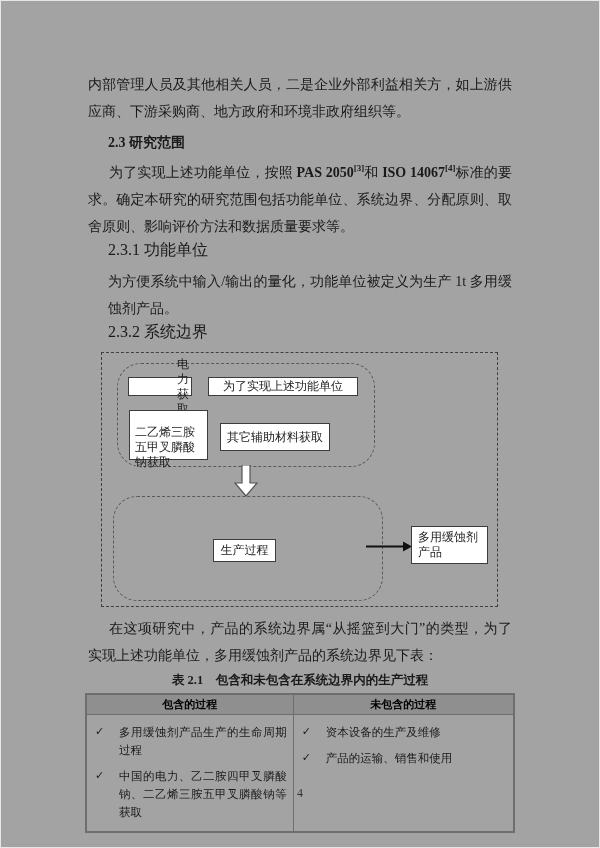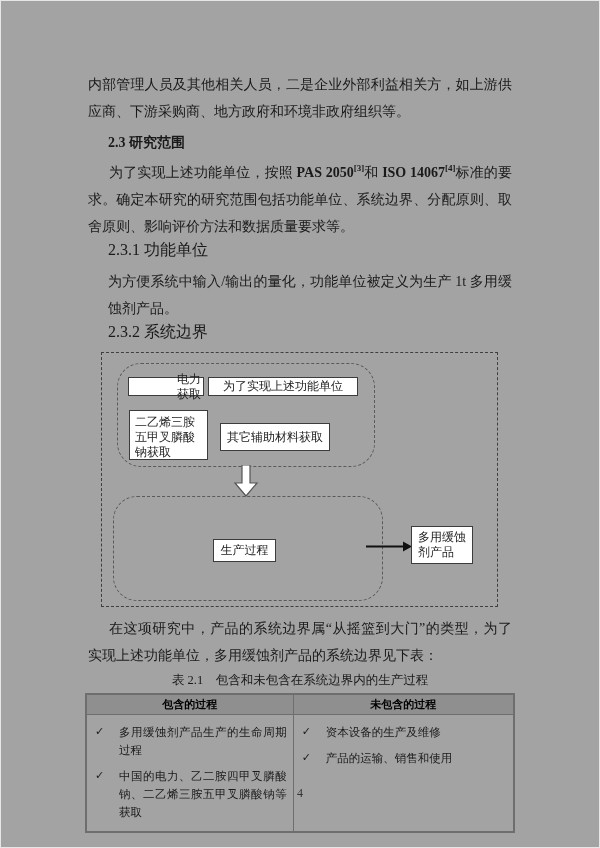--- a/index.html
+++ b/index.html
@@ -72,48 +72,48 @@
     position: absolute;
     border: 1px solid #3c3c3c;
     background: #fff;
     font-size: 12px;
     line-height: 15px;
     display: flex;
     align-items: center;
     justify-content: center;
     color: #222;
   }
-  .dbox-electricity { left: 128px; top: 25px; width: 76px; height: 19px; padding-left: 48px; }
+  .dbox-electricity { left: 128px; top: 25px; width: 64px; height: 19px; padding-left: 48px; }
   .dbox-edtmp { left: 208px; top: 25px; width: 150px; height: 19px; }
   .dbox-dtpmp {
     left: 129px; top: 58px; width: 79px; height: 50px;
     justify-content: flex-start; align-items: flex-start;
-    padding: 4px 5px; text-align: left;
+    padding: 14px 5px; text-align: left;
   }
   .dbox-aux { left: 220px; top: 71px; width: 110px; height: 28px; }
   .dbox-production { left: 213px; top: 187px; width: 63px; height: 23px; }
   .dbox-product {
-    left: 411px; top: 174px; width: 62px; height: 38px;
+    left: 411px; top: 174px; width: 77px; height: 38px;
     justify-content: flex-start; align-items: flex-start;
     padding: 3px 6px; text-align: left;
   }
   .arrow-down { position: absolute; left: 232px; top: 113px; }
   .arrow-right { position: absolute; left: 366px; top: 187px; }
 
   .fig-caption {
     font-size: 12.5px;
     font-weight: bold;
     text-align: center;
     margin-top: 8px;
     line-height: 17px;
   }
   .para-boundary { margin-top: 5px; }
   .tbl-caption {
     font-size: 12.5px;
-    font-weight: normal;
+    font-weight: bold;
     text-align: center;
     margin-top: 3px;
     line-height: 17px;
   }
 
   
   .proc-table {
     width: 430px;
     margin: 4px auto 0;
     border-collapse: collapse;

